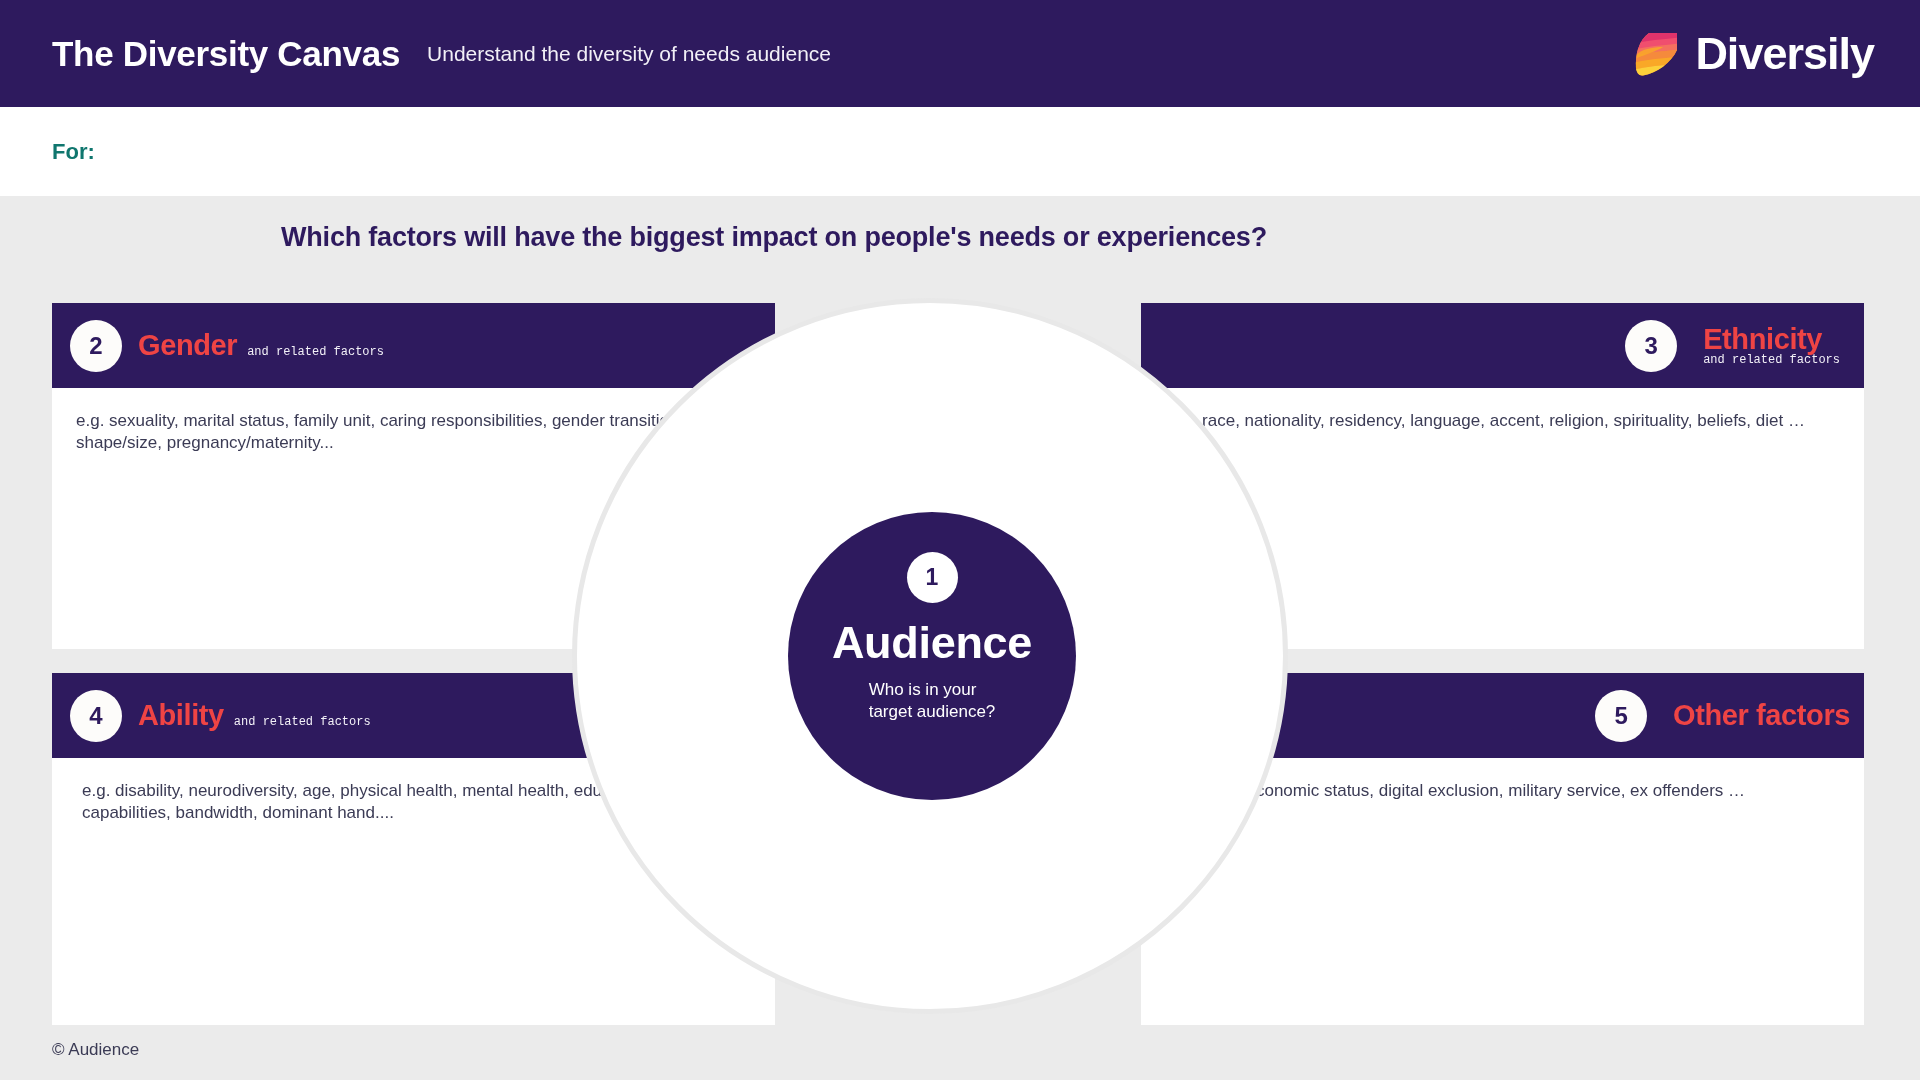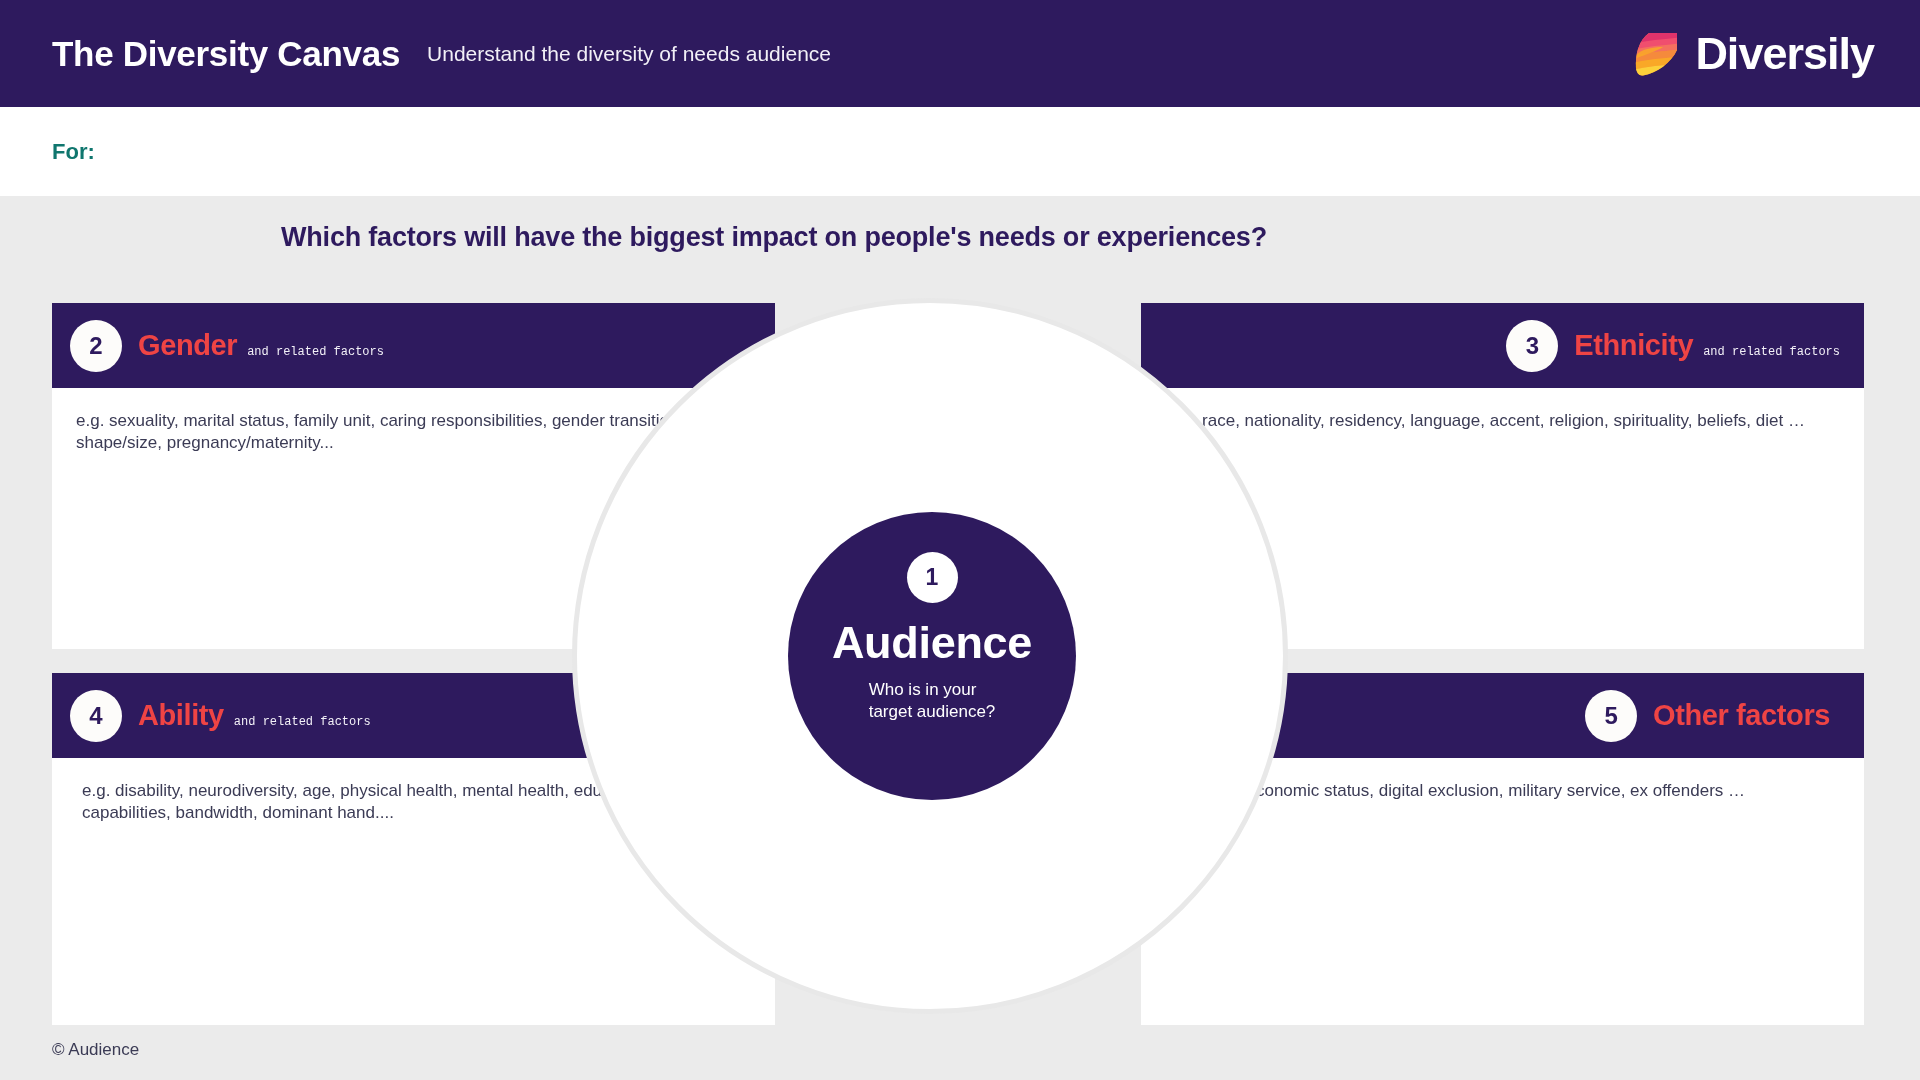--- a/index.html
+++ b/index.html
@@ -158,21 +158,21 @@
     align-items: center;
     justify-content: center;
     flex: none;
   }
   .card-titles {
     display: flex;
     align-items: baseline;
     margin-left: 16px;
   }
   .card.tr .card-titles,
-  .card.br .card-titles { margin-left: 16px; }
+  .card.br .card-titles { margin-left: 16px; flex-direction: column; }
   .card-title {
     font-size: 29px;
     font-weight: bold;
     color: #ef4444;
     letter-spacing: -0.4px;
     line-height: 1;
   }
   .card-subtitle {
     font-size: 12px;
     color: #f3f1f8;

